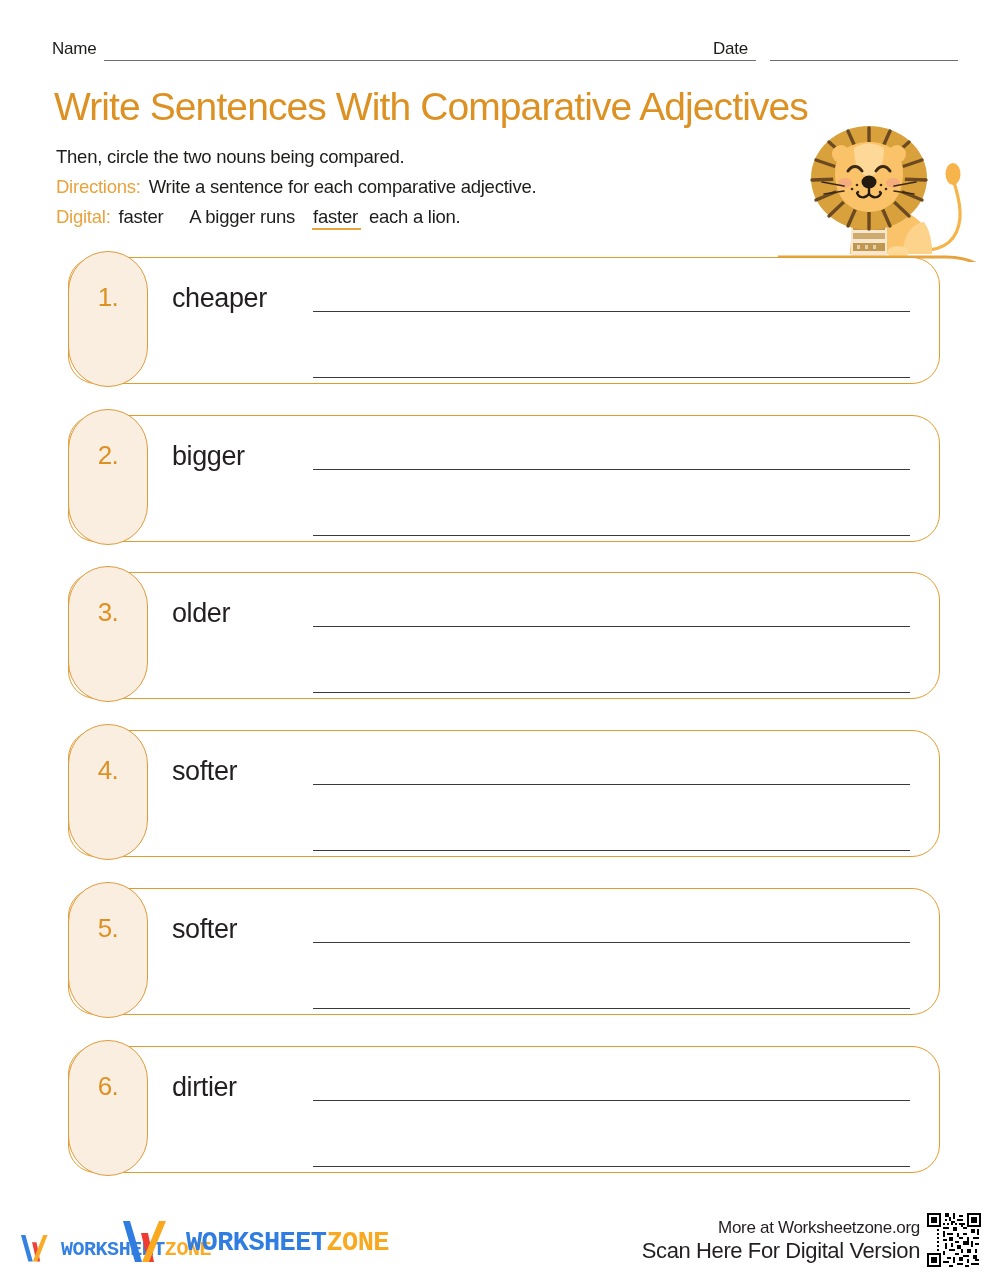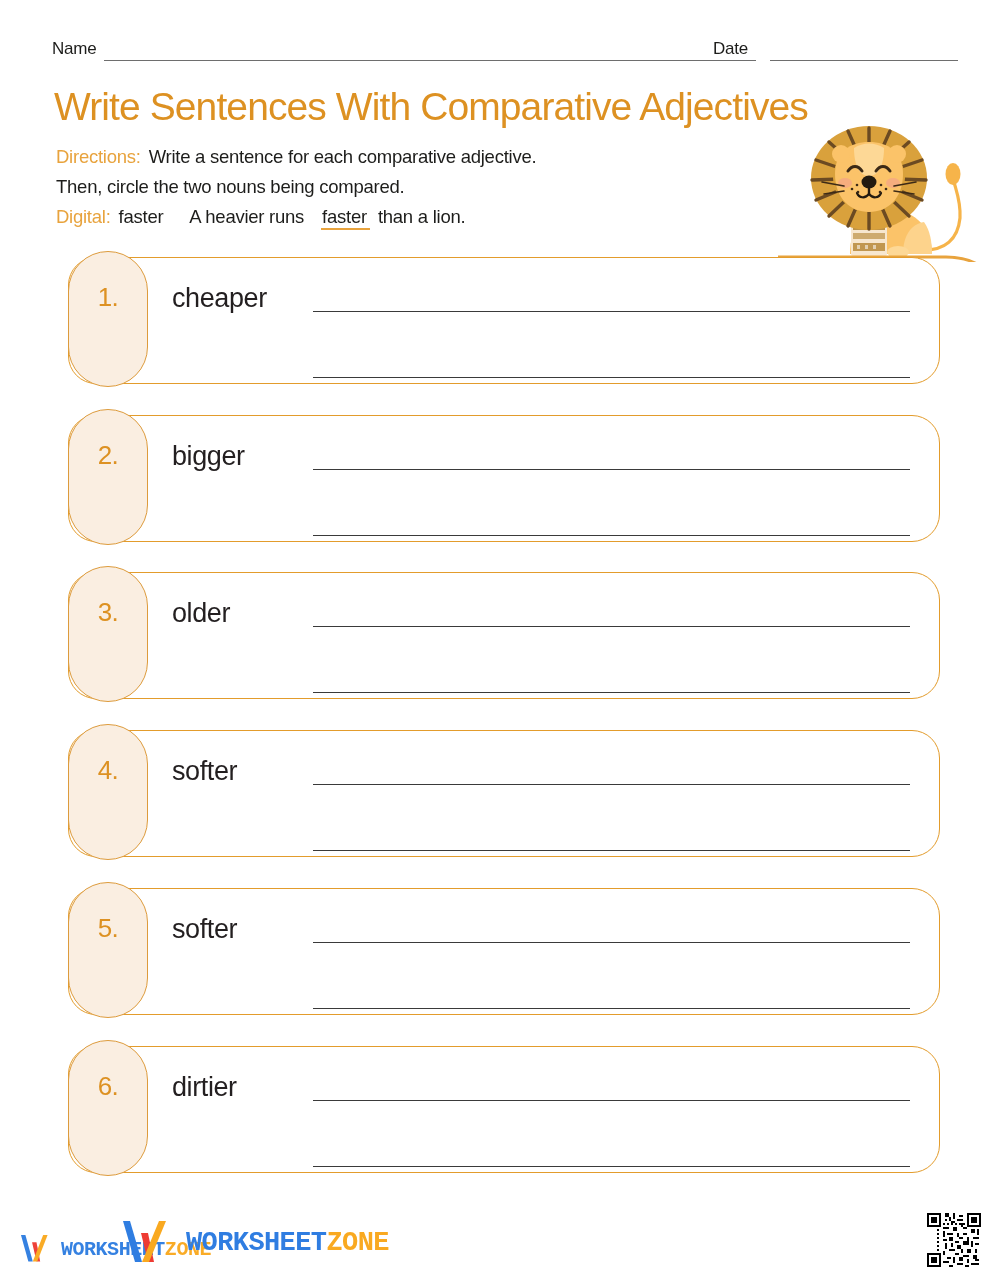--- a/index.html
+++ b/index.html
@@ -218,27 +218,27 @@
   <div class="nd-label name">Name</div>
   <div class="nd-rule r1"></div>
   <div class="nd-label date">Date</div>
   <div class="nd-rule r2"></div>
 </div>
 
 <div class="title">Write Sentences With Comparative Adjectives</div>
 
 <div class="directions">
   <div class="dir-row">
+    <span>Then, circle the two nouns being compared.</span>
+  </div>
+  <div class="dir-row">
     <span class="dir-lead">Directions:</span><span class="gap-sm"></span><span>Write a sentence for each comparative adjective.</span>
   </div>
   <div class="dir-row">
-    <span>Then, circle the two nouns being compared.</span>
-  </div>
-  <div class="dir-row">
-    <span class="dir-lead">Digital:</span><span class="gap-sm"></span><span>faster</span><span class="gap-md"></span><span>A heavier runs</span><span class="gap-lg"></span><span class="ex-underline">faster</span><span class="gap-sm"></span><span>than a lion.</span>
+    <span class="dir-lead">Digital:</span><span class="gap-sm"></span><span>faster</span><span class="gap-md"></span><span>A bigger runs</span><span class="gap-lg"></span><span class="ex-underline">faster</span><span class="gap-sm"></span><span>each a lion.</span>
   </div>
 </div>
 
 <div class="lion">
   <svg width="222" height="136" viewBox="0 0 222 136" xmlns="http://www.w3.org/2000/svg">
 
     <path d="M140 124 C 168 126, 180 112, 182 92 C 183 76, 178 64, 176 56" fill="none" stroke="#f6b44a" stroke-width="3.2" stroke-linecap="round"></path>
     <ellipse cx="175" cy="48" rx="7.5" ry="11" fill="#f6b44a"></ellipse>
 
     <path d="M72 128 C 72 100, 86 84, 110 84 C 140 84, 154 104, 154 128 Z" fill="#fbc369"></path>
@@ -418,20 +418,24 @@
             <path d="M23 17 L30 46 L36 46 L30 17 Z" fill="#ee3b33"></path>
             <path d="M48 5 L31 46 L24 46 L41 5 Z" fill="#f9a920"></path>
           </svg>
         </span>
         <span class="logo-text lt-blue">WORKSHEET</span>
           <span class="logo-text lt-yellow">ZONE</span>
       </div>
     </div>
   </div>
 
+  <div class="foot-text">
+    <div class="foot-line1">More at Worksheetzone.org</div>
+    <div class="foot-line2">Scan Here For Digital Version</div>
+  </div>
 
   <div class="qr">
     <svg width="58" height="58" viewBox="0 0 29 29" shape-rendering="crispEdges" xmlns="http://www.w3.org/2000/svg">
       <rect width="29" height="29" fill="#ffffff"></rect>
       <g fill="#000000">
 
         <rect x="1" y="1" width="7" height="1"></rect>
           <rect x="1" y="7" width="7" height="1"></rect>
         <rect x="1" y="1" width="1" height="7"></rect>
           <rect x="7" y="1" width="1" height="7"></rect>

